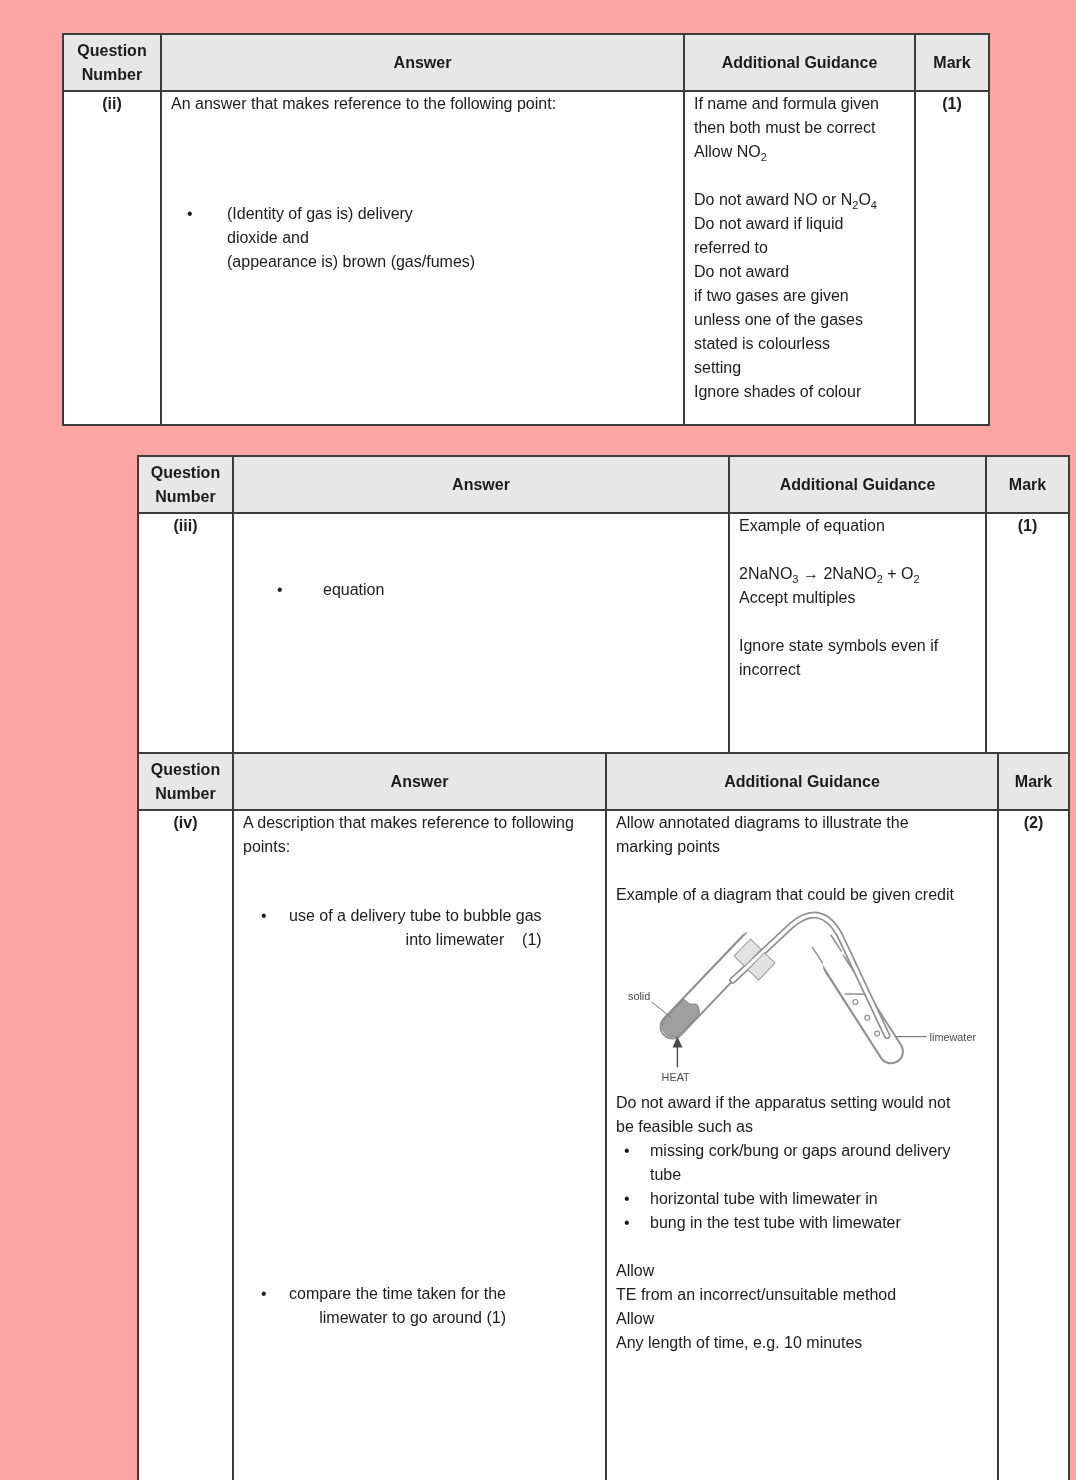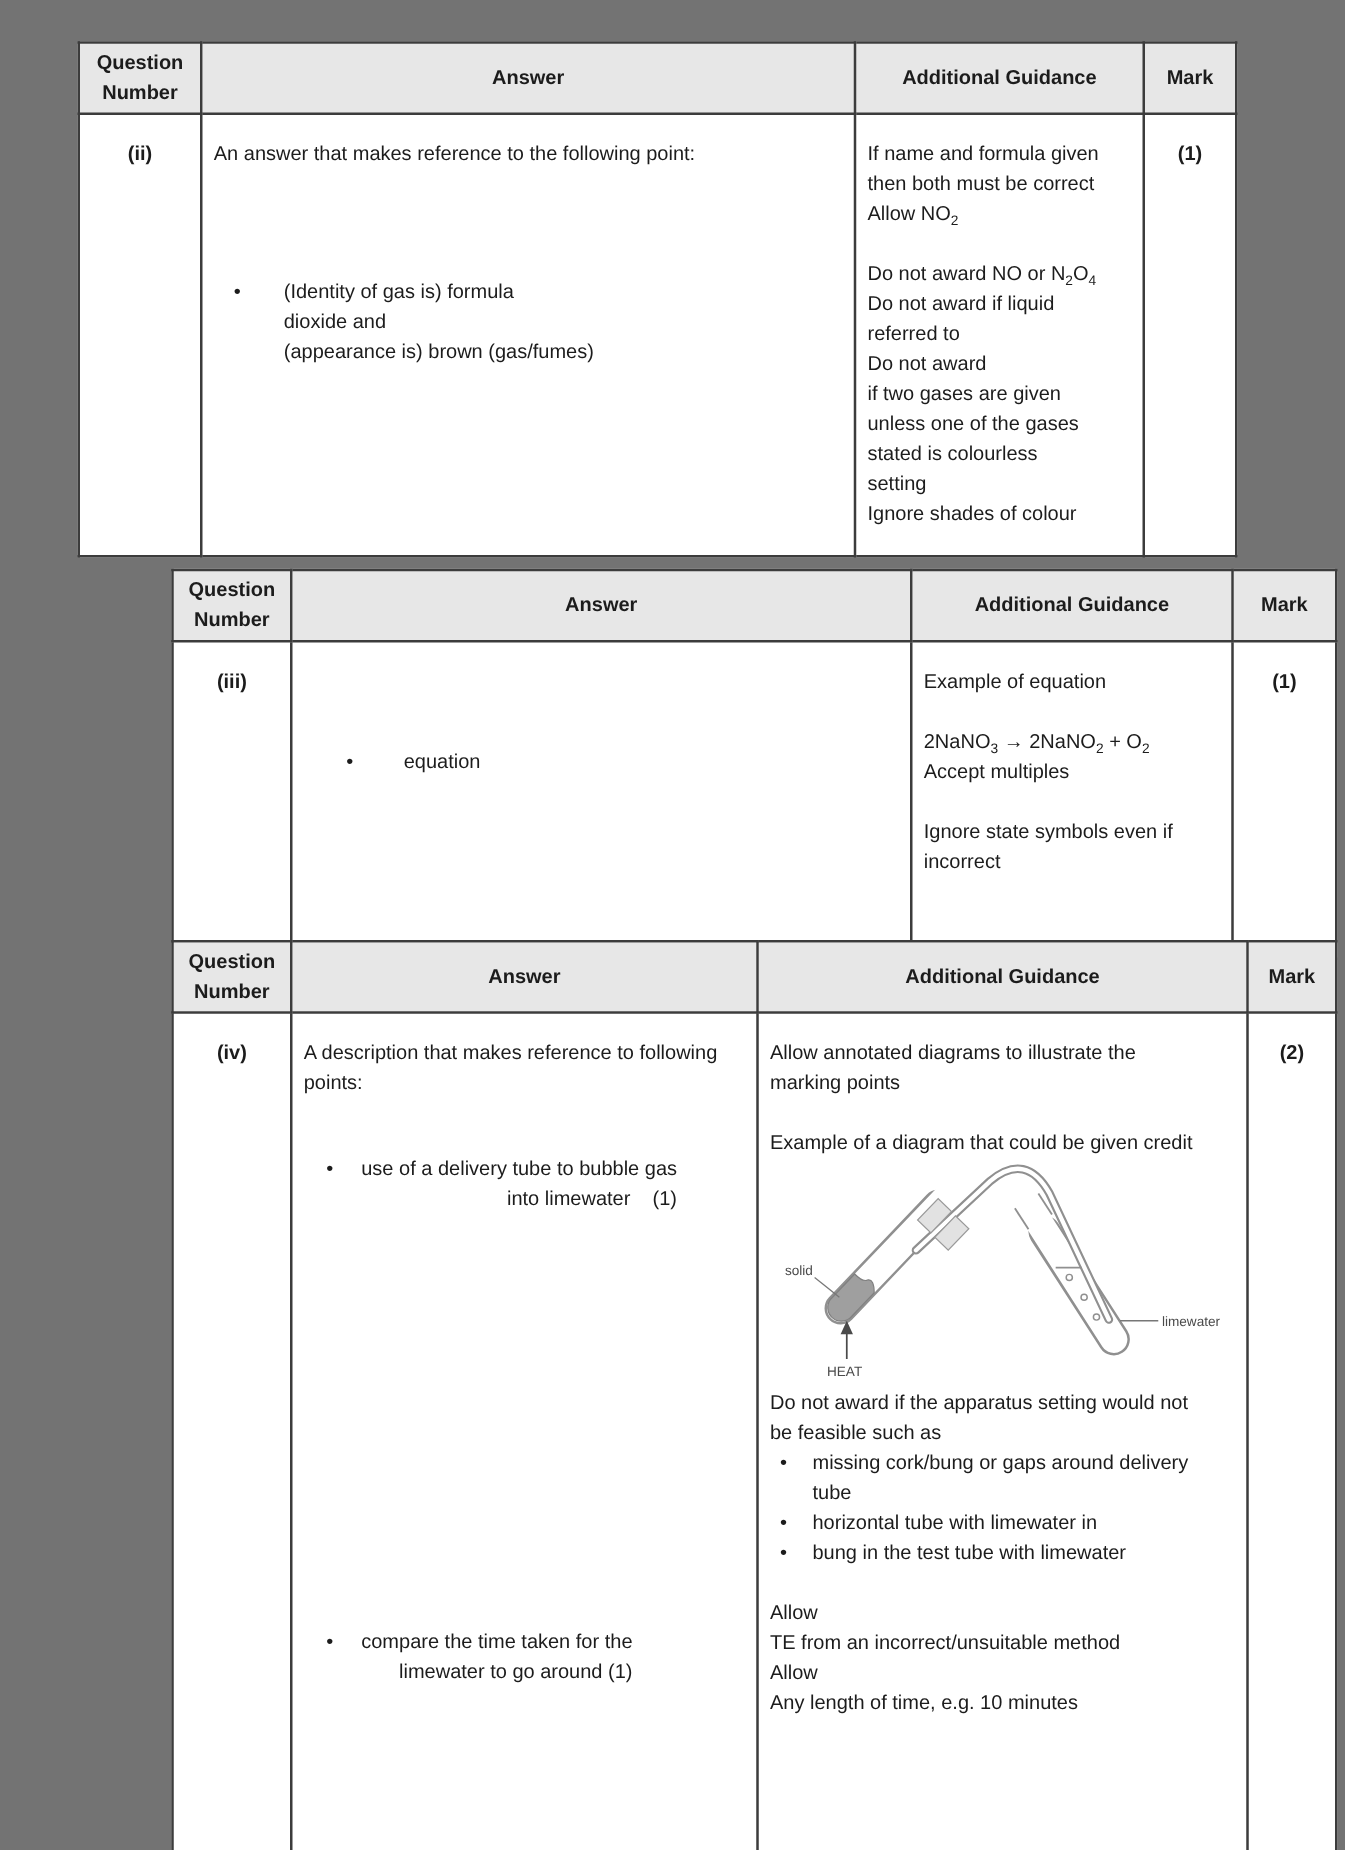--- a/index.html
+++ b/index.html
@@ -2,25 +2,25 @@
 <html style="--header-bg: #e7e7e7; --border: #3c3c3c; --text: #1c1c1c; --diagram-stroke: #909090; --solid-fill: #9f9f9f; --bung-fill: #e2e2e2;"><head>
 <meta charset="utf-8">
 <style>
   :root{
     --header-bg:#e7e7e7; --border:#3c3c3c; --text:#1c1c1c;
     --diagram-stroke:#909090; --solid-fill:#9f9f9f; --bung-fill:#e2e2e2;
   }
   *{box-sizing:border-box;margin:0;padding:0}
   html,body{background:#fff}
   body{width:1076px;height:1480px;font-family:"Liberation Sans",sans-serif;color:var(--text);}
-  .page{position:relative;width:1076px;height:1480px;background:#737373;overflow:hidden}
+  .page{position:relative;width:1076px;height:1480px;background:#fca5a5;overflow:hidden}
   table.ms{border-collapse:collapse;position:absolute;table-layout:fixed;background:#fff}
   .ms th,.ms td{border:2px solid var(--border);font-size:16px;line-height:24px;vertical-align:top;overflow:hidden}
   .ms th{background:var(--header-bg);font-weight:bold;text-align:center;vertical-align:middle;height:57px;padding:2px 6px}
-  .ms td{padding:20px 9px}
+  .ms td{padding:0 9px}
   .qn-cell{text-align:center;font-weight:bold}
   .mark-cell{text-align:center;font-weight:bold;padding-top:8px}
   .b{font-weight:normal}
   .u{}
   sub{font-size:11px;line-height:0}
   .ln{min-height:24px;line-height:24px}
   .bullet-row{display:flex;align-items:flex-start}
   .bullet-glyph{flex:none;line-height:24px}
   .br-t1 .bullet-glyph{margin-left:16px;width:40px}
   .br-t2 .bullet-glyph{margin-left:34px;width:46px}
@@ -58,21 +58,21 @@
       </tr>
     </thead>
     <tbody>
       <tr>
         <td class="qn-cell" style="height:334px">(ii)</td>
         <td>
           <div>An answer that makes reference to the following point:</div>
           <div class="bullet-row br-t1">
             <span class="bullet-glyph">•</span>
             <div class="bullet-text">
-              <div>(Identity of gas is) formula</div>
+              <div>(Identity of gas is) delivery</div>
               <div><span>dioxide </span><span class="b">and</span></div>
               <div>(appearance is) brown (gas/fumes)</div>
             </div>
           </div>
         </td>
         <td>
           <div>
               <div class="ln">If name and formula given</div>
               <div class="ln">then both must be correct</div>
               <div class="ln"><span>Allow NO</span><sub>2</sub></div>

